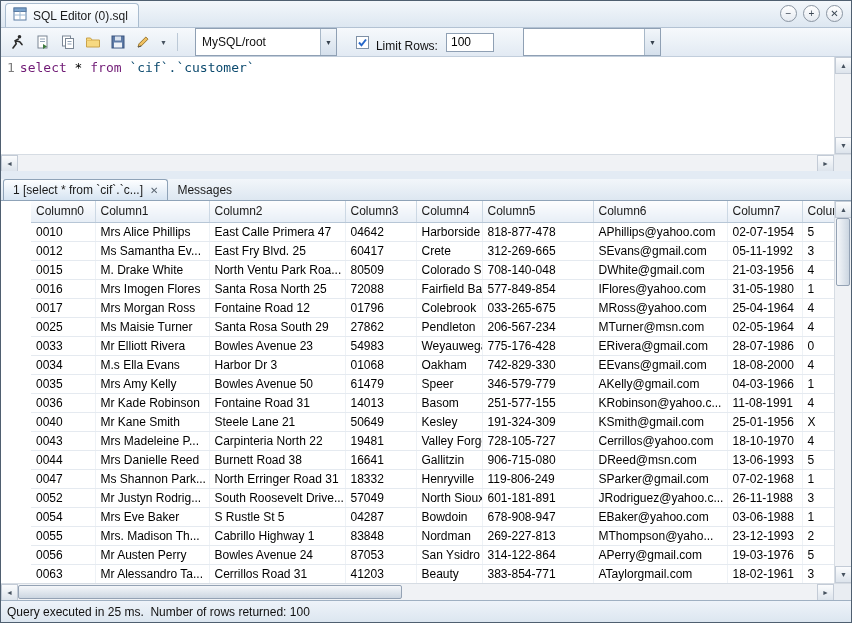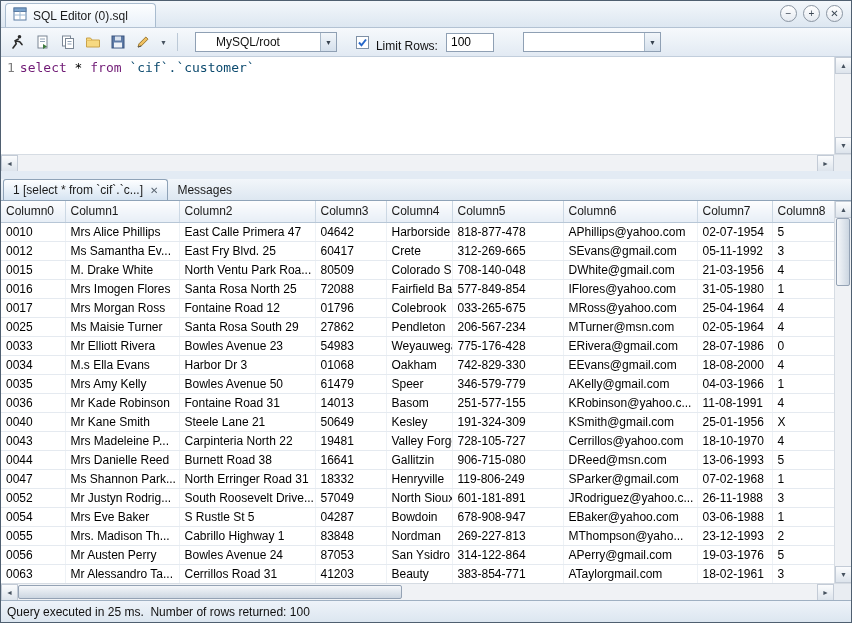--- a/index.html
+++ b/index.html
@@ -16,21 +16,21 @@
   
   .titlebar {
     height:27px; flex:0 0 27px;
     background:linear-gradient(#f3f7fb,#dde7f1);
     border-bottom:1px solid #b3c2d3;
     display:flex; align-items:flex-end;
     padding:0 4px; position:relative;
   }
   .editor-tab {
     height:24px; display:flex; align-items:center; gap:6px;
-    padding:0 27px 0 7px;
+    padding:0 10px 0 7px;
     background:linear-gradient(#fdfeff,#e9f1f9);
     border:1px solid #a9bccf; border-bottom:none;
     border-radius:4px 4px 0 0;
     font-size:12px; color:#1a1a1a;
   }
   .win-controls { position:absolute; right:8px; top:4px; display:flex; gap:6px; }
   .win-btn {
     width:17px; height:17px; border-radius:50%;
     border:1px solid #8a95a2;
     background:linear-gradient(#ffffff,#e5eaf1);
@@ -42,23 +42,23 @@
     height:29px; flex:0 0 29px;
     background:linear-gradient(#f6f9fc,#e2eaf3);
     border-bottom:1px solid #c2cedc;
     display:flex; align-items:center;
     padding:0 6px; gap:3px;
   }
   .tbtn { width:22px; height:22px; display:flex; align-items:center; justify-content:center; border-radius:3px; }
   .tsep { width:1px; height:18px; background:#bcc9d7; margin:0 4px; }
   .menu-arrow { font-size:7px; color:#46525f; padding:0 3px; }
   .combo {
-    height:20px; background:#fff; border:1px solid #8fa0b4;
+    height:28px; background:#fff; border:1px solid #8fa0b4;
     display:flex; align-items:center; font-size:12px;
-    padding-left:20px; color:#111;
+    padding-left:6px; color:#111;
   }
   .combo .arrow-box {
     margin-left:auto; width:16px; height:100%;
     display:flex; align-items:center; justify-content:center;
     background:linear-gradient(#f2f6fa,#d5e0ec);
     border-left:1px solid #a8b8c8;
     font-size:7px; color:#35404d;
   }
   .combo.connection { width:142px; margin-left:10px; }
   .combo.schema { width:138px; margin-left:26px; }
@@ -113,21 +113,21 @@
     border-bottom:1px solid #8fa3b8;
     display:flex; align-items:flex-end; padding-left:2px;
   }
   .rtab { height:21px; display:flex; align-items:center; gap:7px; font-size:12px; padding:0 9px; color:#1a1a1a;justify-content:space-between; }
   .rtab.active {
     background:linear-gradient(#fdfeff,#d6e4f2);
     border:1px solid #8fa3b8; border-bottom:none;
     border-radius:3px 3px 0 0;
   }
   .rtab .close { font-size:10px; color:#5a6672; }
-  .grid { flex:1; display:flex; min-height:0; overflow:hidden; }
+  .grid { flex:1; display:flex; min-height:0; overflow:hidden;padding-left:30px; }
   .table-wrap { flex:1; min-width:0; overflow:hidden; }
   table { border-collapse:collapse; table-layout:fixed; width:835px; font-size:12px; }
   th {
     height:21px; font-weight:normal; text-align:left; padding:0 0 0 5px;
     background:linear-gradient(#fdfdfe,#e7eef6);
     border-right:1px solid #ccd8e4; border-bottom:1px solid #b7c6d6;
     white-space:nowrap; overflow:hidden; color:#1a1a1a;
   }
   td {
     height:19px; padding:0 0 0 5px;

